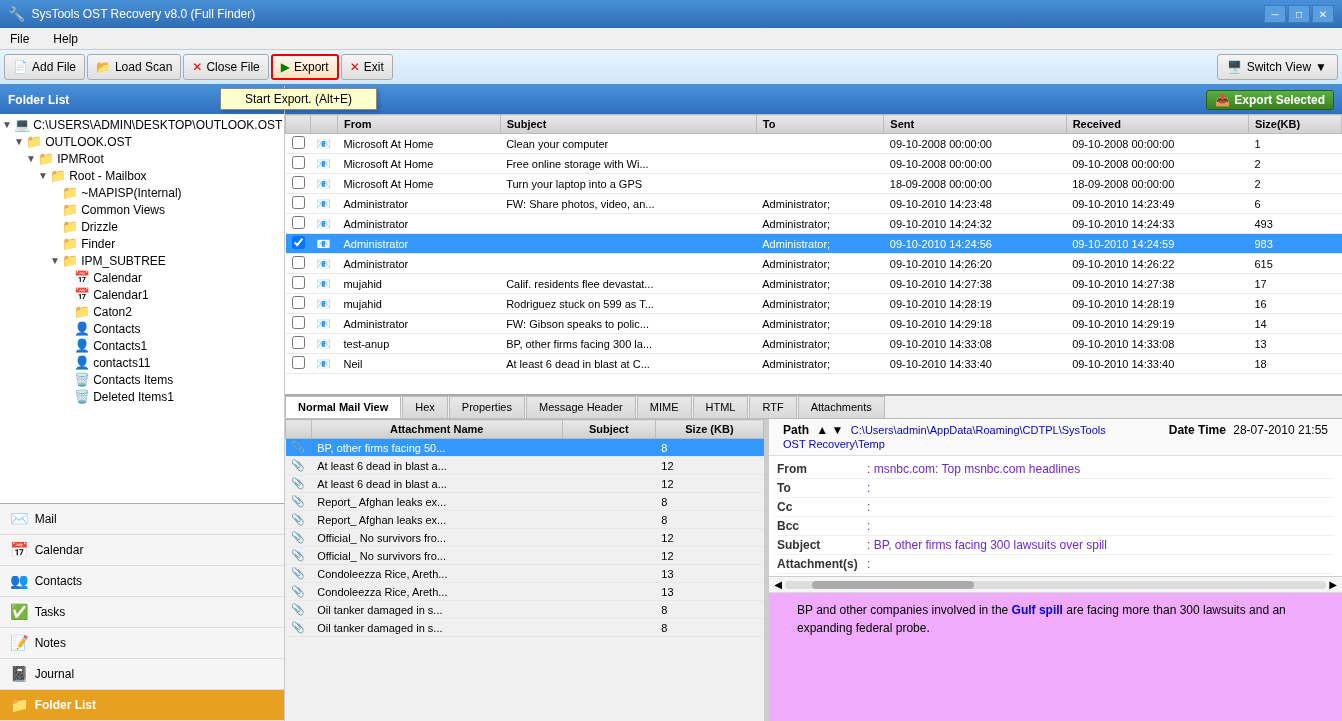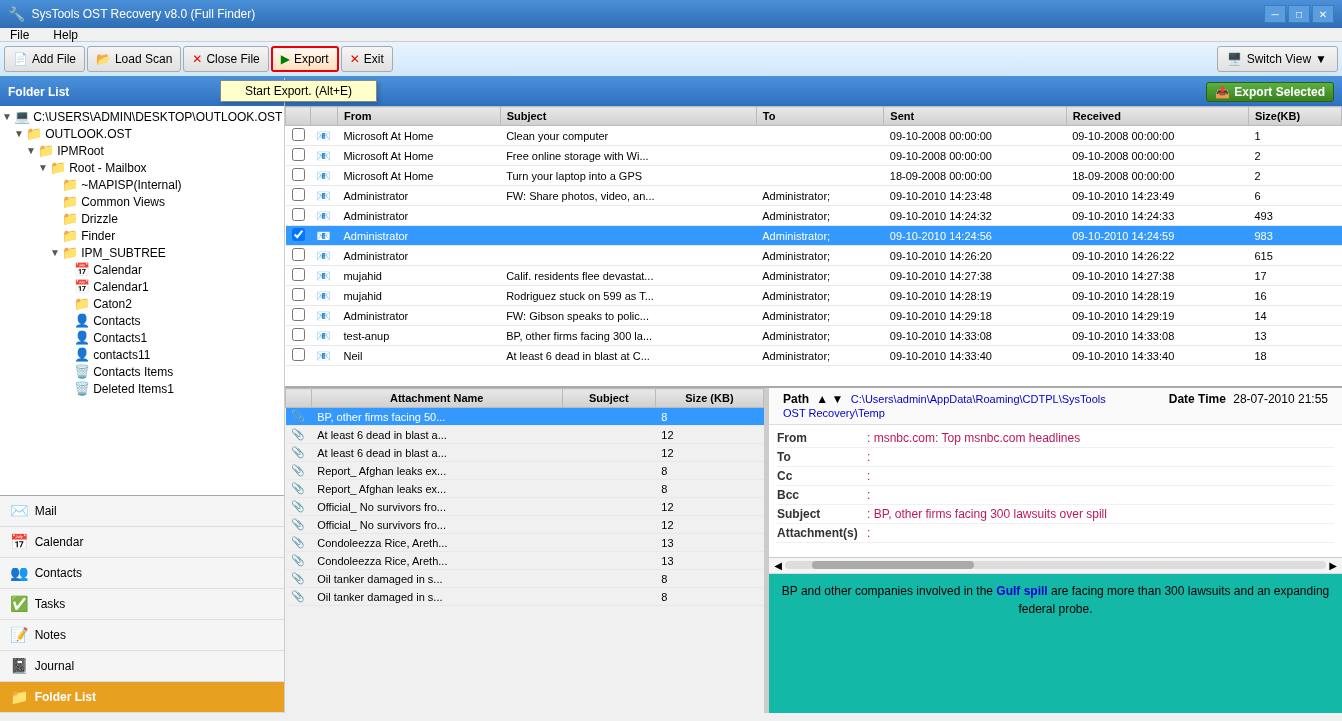--- a/index.html
+++ b/index.html
@@ -11,21 +11,21 @@
       height: 28px; display: flex; align-items: center; padding: 0 8px;
       color: white; font-size: 12px; user-select: none;
     }
     .title-bar .icon { margin-right: 6px; font-size: 14px; }
     .title-bar .title { flex: 1; }
     .title-bar .win-controls { display: flex; gap: 2px; }
     .win-btn { width: 22px; height: 18px; background: #5a9ee0; border: 1px solid #3a7ec0; color: white; font-size: 10px; display: flex; align-items: center; justify-content: center; cursor: pointer; }
 
     
     .menu-bar {
-      background: #f0f0f0; height: 14px; display: flex; align-items: center;
+      background: #f0f0f0; height: 22px; display: flex; align-items: center;
       padding: 0 4px; border-bottom: 1px solid #ccc; gap: 12px;
     }
     .menu-item { cursor: pointer; padding: 2px 6px; font-size: 12px; }
 
     
     .toolbar {
       background: linear-gradient(to bottom, #e8f4ff, #d0e8fa);
       height: 36px; display: flex; align-items: center; padding: 0 4px;
       border-bottom: 2px solid #4a90d9; gap: 2px; position: relative;
     }
@@ -126,27 +126,27 @@
     .attachment-table td { border-bottom: 1px solid #e8e8e8; padding: 2px 6px; font-size: 11px; white-space: nowrap; overflow: hidden; text-overflow: ellipsis; }
     .attachment-table tr.selected { background: #3399ff; color: white; }
     .attachment-scroll { flex: 1; overflow-y: auto; }
 
     
     .detail-panel { flex: 1; display: flex; flex-direction: column; overflow: hidden; background: white; }
     .detail-header { display: flex; padding: 4px 14px; border-bottom: 1px solid #ddd; background: #fafafa; }
     .detail-fields { padding: 4px 8px; flex: 1; overflow-y: auto; }
     .detail-row { display: flex; padding: 2px 0; border-bottom: 1px solid #f0f0f0; font-size: 11px; }
     .detail-key { width: 90px; font-weight: bold; color: #333; flex-shrink: 0; }
-    .detail-val { color: #be185d; flex: 1; }
+    .detail-val { color: #6d28d9; flex: 1; }
     .scrollbar-container { height: 16px; border-top: 1px solid #ccc; background: #f5f5f5; display: flex; align-items: center; padding: 0 2px; }
     .scrollbar-track { flex: 1; height: 8px; background: #ddd; border-radius: 4px; position: relative; }
     .scrollbar-thumb { position: absolute; left: 5%; width: 30%; height: 100%; background: #aaa; border-radius: 4px; }
 
     
-    .message-preview { flex: 1; padding: 8px 4px; overflow-y: auto; background: #14b8a6; font-size: 12px; line-height: 1.5; border-top: 1px solid #ddd; text-align: center; }
+    .message-preview { flex: 1; padding: 8px 28px; overflow-y: auto; background: #f0abfc; font-size: 12px; line-height: 1.5; border-top: 1px solid #ddd; }
 
     
     .resize-handle-v { width: 4px; background: #ccc; cursor: ew-resize; }
 
     
     ::-webkit-scrollbar { width: 14px; height: 14px; }
     ::-webkit-scrollbar-track { background: #f0f0f0; }
     ::-webkit-scrollbar-thumb { background: #b0b0b0; border: 1px solid #aaa; }
     ::-webkit-scrollbar-button { background: #d0d0d0; height: 14px; }
   </style>
@@ -471,20 +471,30 @@
     <td>09-10-2010 14:33:40</td>
     <td>09-10-2010 14:33:40</td>
     <td>18</td>
   </tr>
           </tbody>
       </table>
     </div>
 
     <div class="bottom-panel">
 
+      <div class="view-tabs">
+        <div class="view-tab active">Normal Mail View</div>
+        <div class="view-tab">Hex</div>
+        <div class="view-tab">Properties</div>
+        <div class="view-tab">Message Header</div>
+        <div class="view-tab">MIME</div>
+        <div class="view-tab">HTML</div>
+        <div class="view-tab">RTF</div>
+        <div class="view-tab">Attachments</div>
+      </div>
 
       <div class="bottom-split">
 
         <div class="attachment-list-container">
           <div class="attachment-scroll">
             <table class="attachment-table">
               <thead>
                 <tr>
                   <th style="width:24px;"></th>
                   <th>Attachment Name</th>

